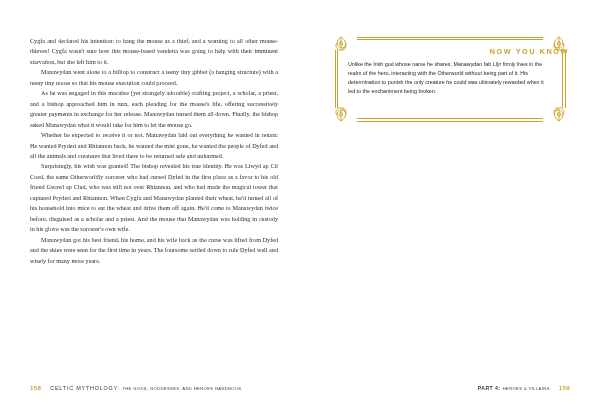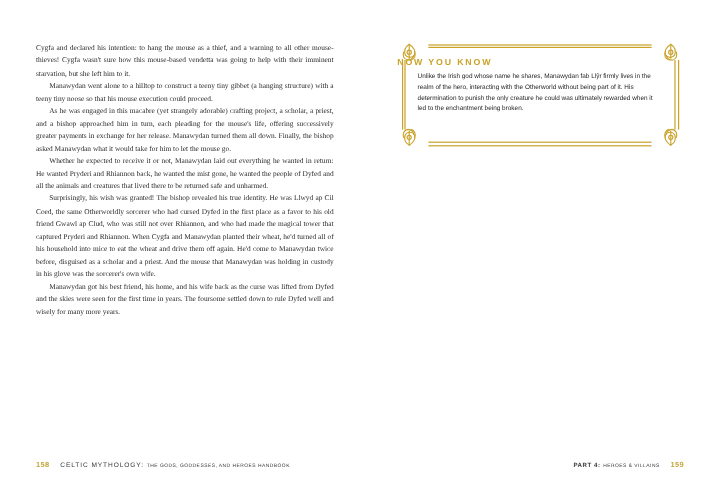--- a/index.html
+++ b/index.html
@@ -137,21 +137,21 @@
   .knot.tl { left: -1px;  top: -1px; }
   .knot.tr { right: -1px; top: -1px;  transform: scaleX(-1); }
   .knot.bl { left: -1px;  bottom: -1px; transform: scaleY(-1); }
   .knot.br { right: -1px; bottom: -1px; transform: scale(-1, -1); }
 
   .nyk-title {
     position: absolute;
     left: 0;
     right: 0;
     top: 14px;
-    text-align: left;
+    text-align: right;
     font-family: "Liberation Sans", "DejaVu Sans", sans-serif;
     font-size: 7.3px;
     font-weight: bold;
     color: #c9a227;
     letter-spacing: 1.55px;
     text-transform: uppercase;
   }
 
   .nyk-body {
     position: absolute;

